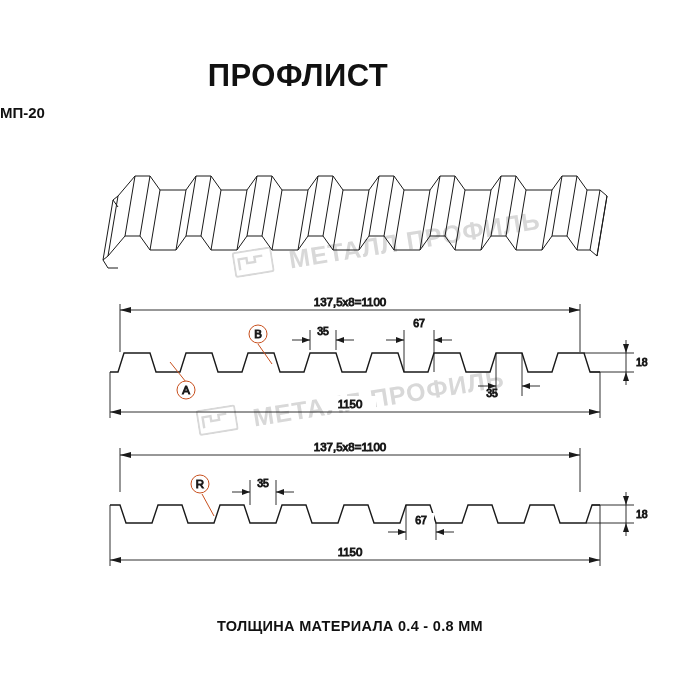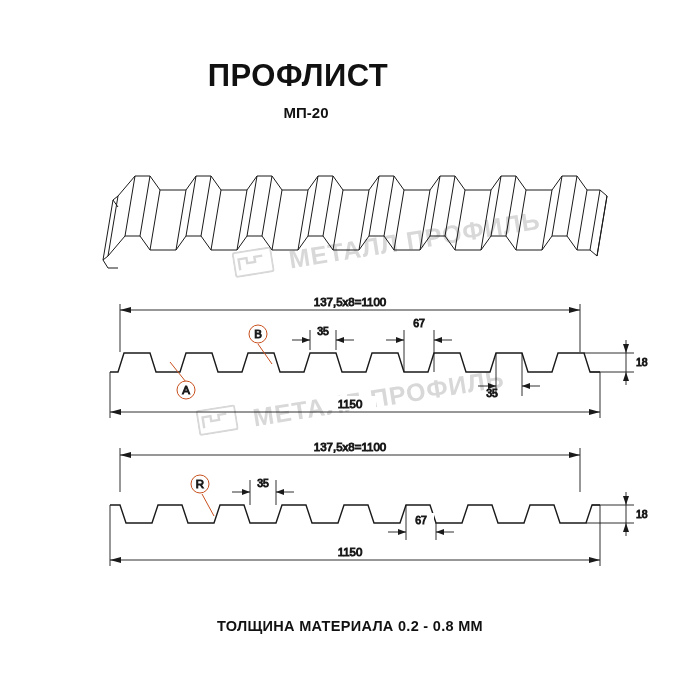--- a/index.html
+++ b/index.html
@@ -29,21 +29,20 @@
     font-size: 31px;
     font-weight: bold;
     letter-spacing: 0.5px;
     color: #111;
   }
   .subtitle {
     position: absolute;
     left: 0;
     top: 104px;
     width: 612px;
-    text-align: center;
     font-size: 15px;
     font-weight: bold;
     color: #111;
   }
   .footer-note {
     position: absolute;
     left: 0;
     top: 618px;
     width: 700px;
     text-align: center;
@@ -338,14 +337,14 @@
       <text class="dim-text" x="350" y="556" text-anchor="middle">1150</text>
 
       <g stroke-width="1" stroke="#c8501e">
         <line x1="214" y1="516" x2="202" y2="494"></line>
         <circle cx="200" cy="484" r="9" fill="#ffffff" stroke="#c8501e"></circle>
       </g>
       <text class="callout-text" x="200" y="488" text-anchor="middle" fill="#c8501e">R</text>
     </g>
   </svg>
 
-  <div class="footer-note">ТОЛЩИНА МАТЕРИАЛА 0.2 - 0.8 ММ</div>
+  <div class="footer-note">ТОЛЩИНА МАТЕРИАЛА 0.4 - 0.8 ММ</div>
 </div>
 
 </body></html>

